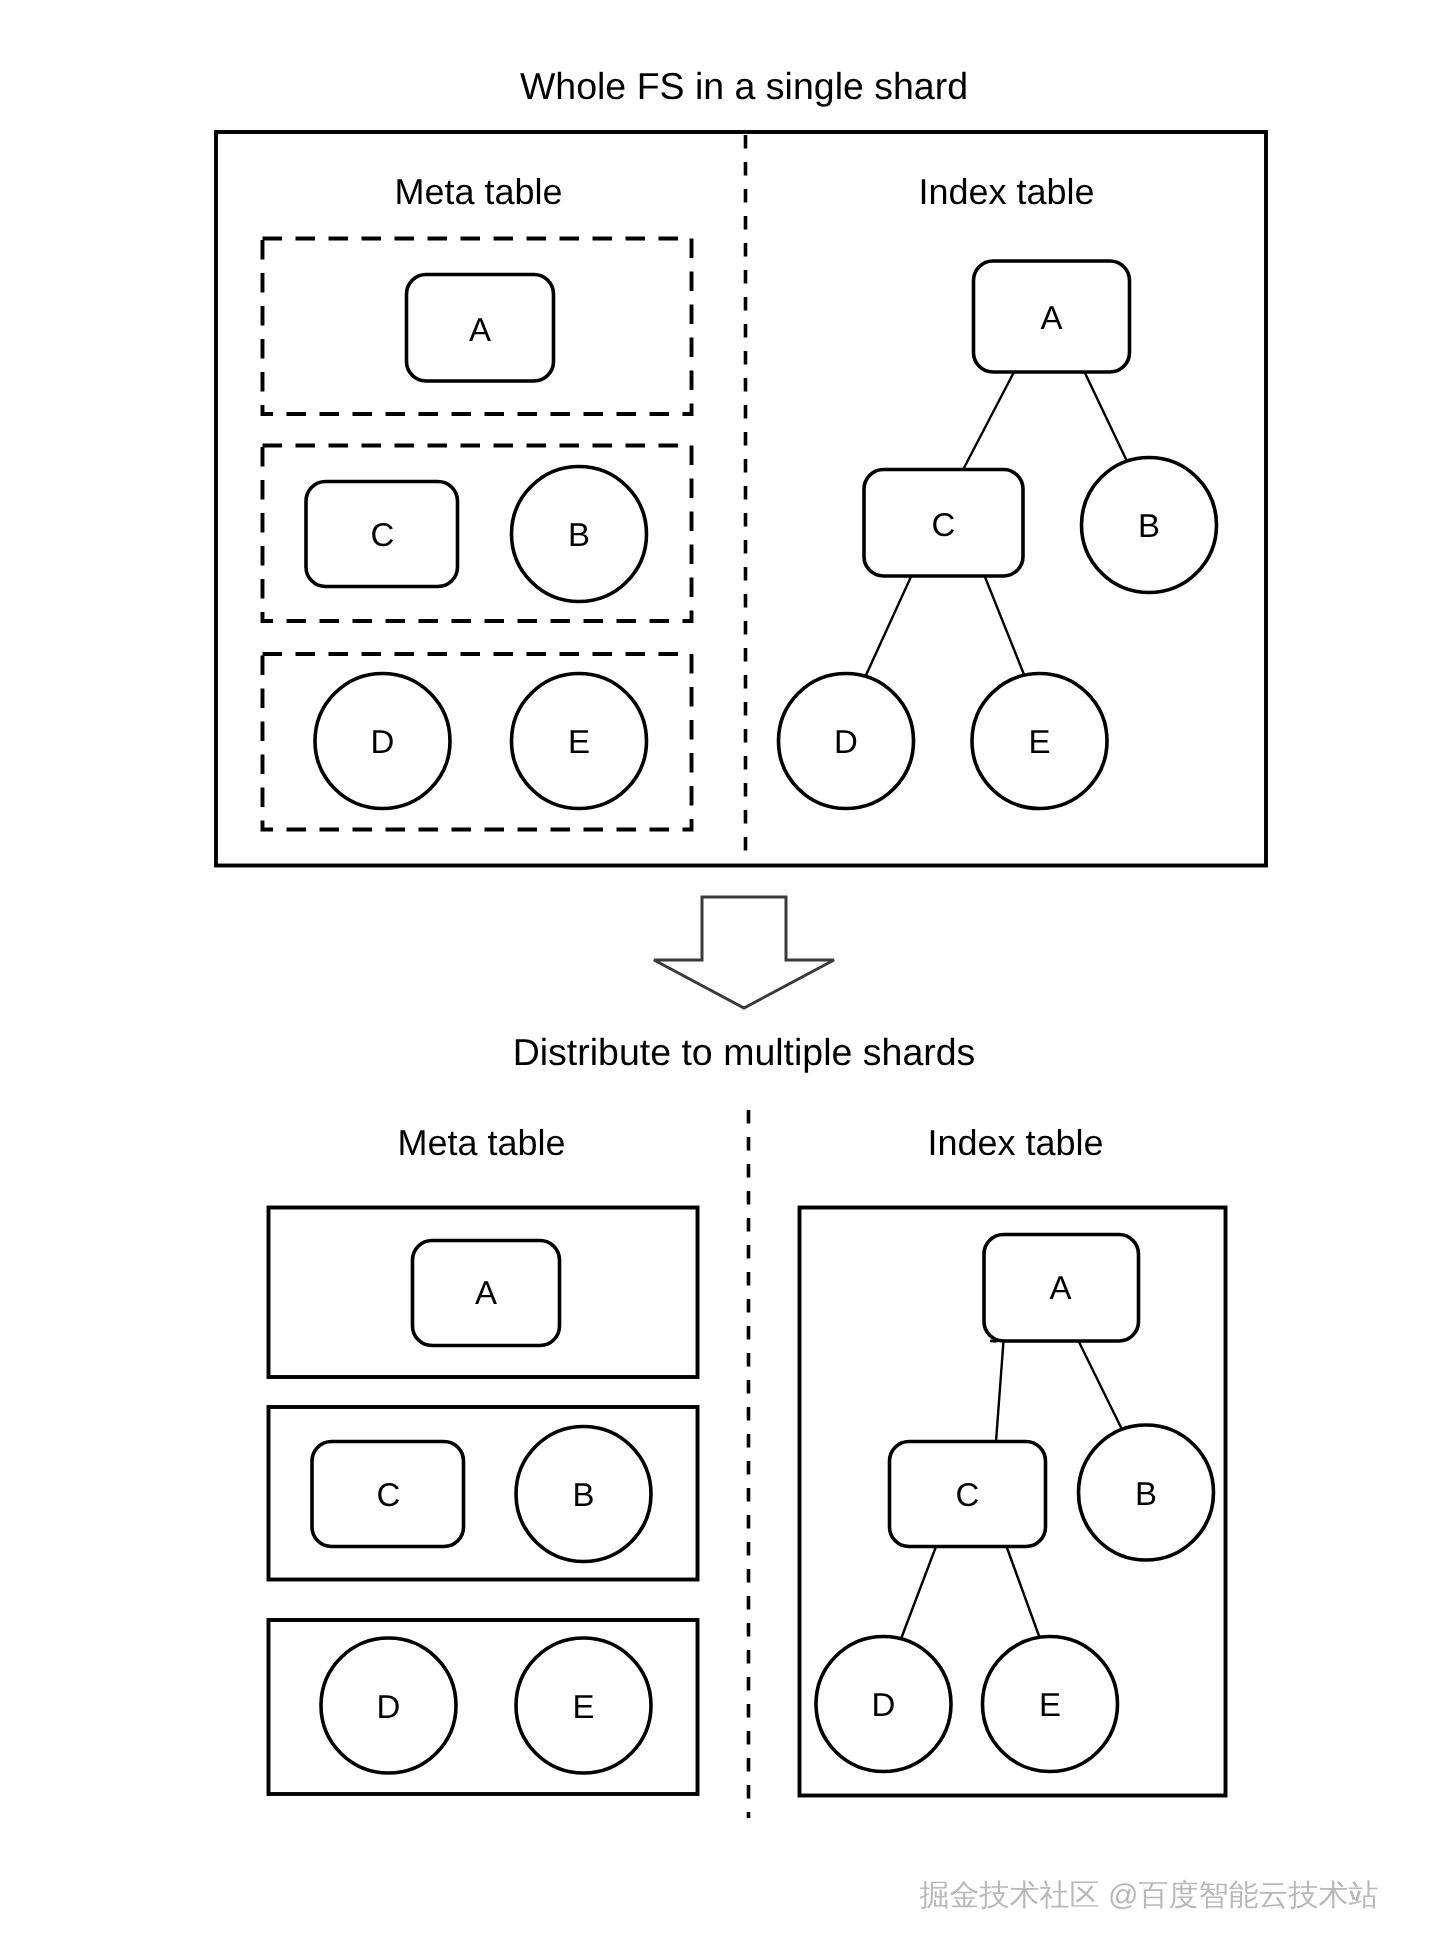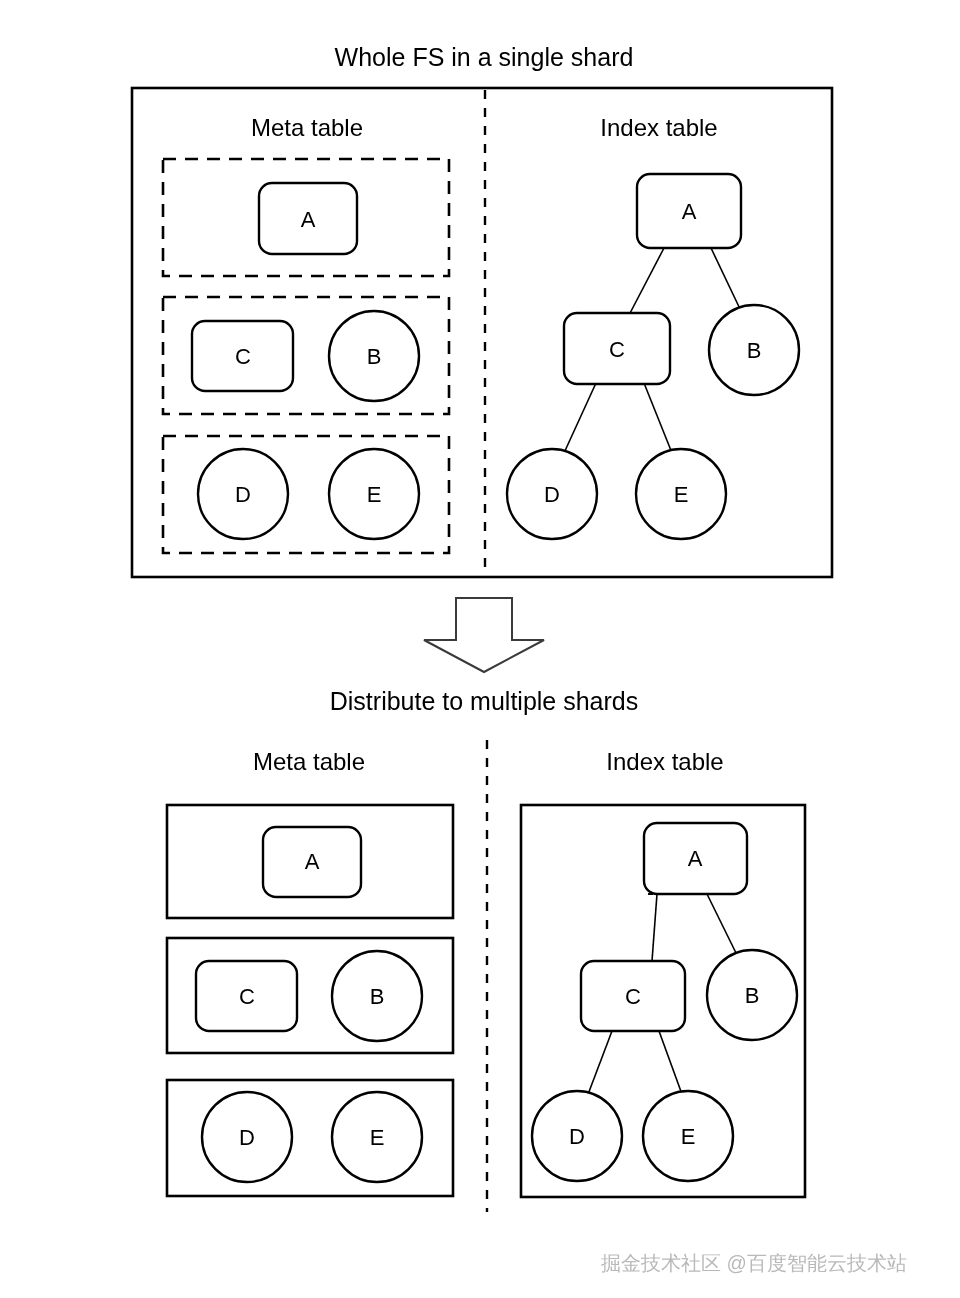--- a/index.html
+++ b/index.html
@@ -10,21 +10,21 @@
   body {
     width: 960px;
     height: 1298px;
     position: relative;
     font-family: "Liberation Sans", sans-serif;
     color: #000000;
     overflow: hidden;
   }
   #diagram-root {
     position: absolute;
-    left: 4px;
+    left: 16px;
     top: 0;
     width: 788px;
     height: 1298px;
   }
   svg.diagram-canvas {
     display: block;
     width: 960px;
     height: 1298px;
   }
   text {

